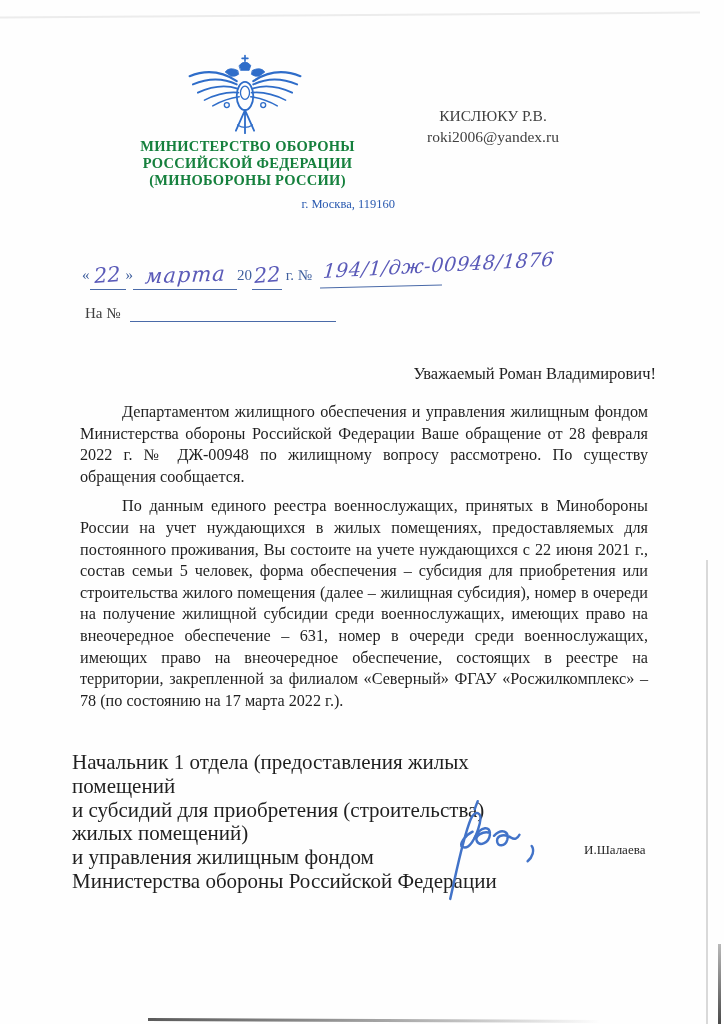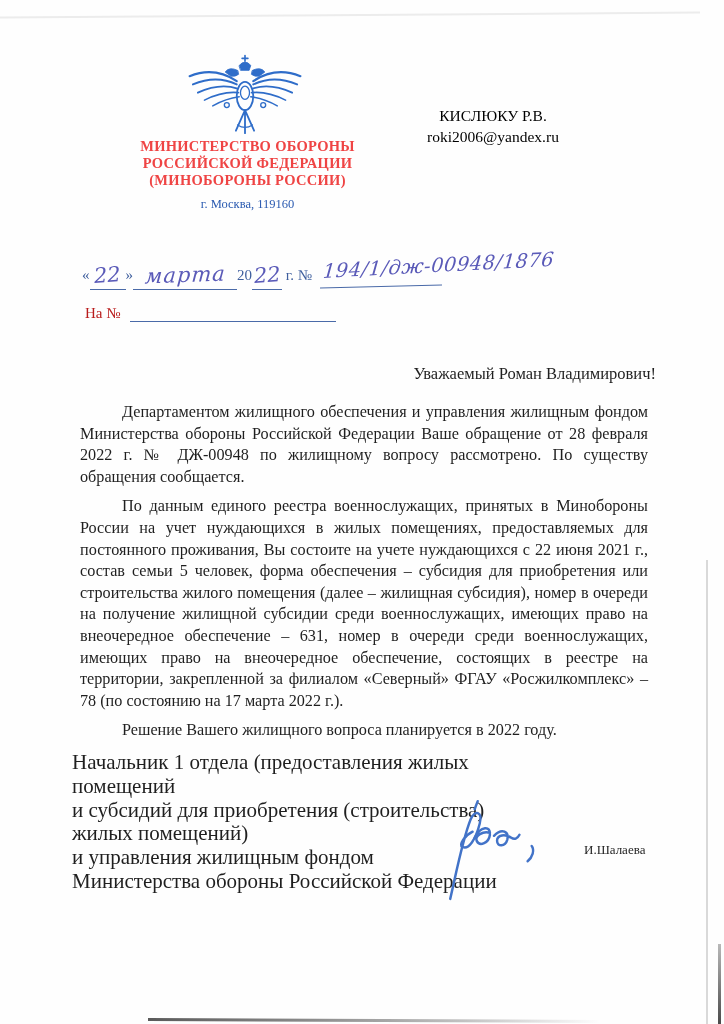--- a/index.html
+++ b/index.html
@@ -9,31 +9,31 @@
     margin:0 auto;
     background:#fefefe;
     overflow:hidden;
     font-family:"Liberation Serif", serif;
     color:#1f1f1f;
   }
   
   .emblem{position:absolute;left:183px;top:52px;width:124px;height:88px;}
   .ministry{
     position:absolute;left:100px;top:138px;width:295px;
-    text-align:center;color:#ef4444;font-weight:bold;
+    text-align:center;color:#15803d;font-weight:bold;
     font-size:14.5px;line-height:17px;letter-spacing:.3px;
   }
   .city{
     position:absolute;left:100px;top:197px;width:295px;
-    text-align:center;color:#2a5ab0;font-size:12.5px;
+    text-align:right;color:#2a5ab0;font-size:12.5px;
   }
   
   .recipient{
     position:absolute;left:388px;top:105px;width:210px;
-    text-align:center;font-size:15.5px;line-height:21px;color:#000000;
+    text-align:center;font-size:15.5px;line-height:21px;color:#404040;
   }
   
   .dateline{
     position:absolute;left:82px;top:248px;width:480px;height:42px;
     display:flex;align-items:flex-end;
     font-size:15px;color:#3f5f9e;
   }
   .dateline .printed{padding-bottom:6px;white-space:pre;}
   .slot{border-bottom:1.6px solid #4a6aa8;text-align:center;padding-bottom:2px;}
   .slot-day{width:36px;}
@@ -52,21 +52,21 @@
     position:relative;top:-3px;left:6px;
   }
   .num-wrap{position:relative;padding-bottom:4px;}
   .num-wrap::after{
     content:"";position:absolute;left:4px;bottom:3px;width:122px;
     border-bottom:1.6px solid #4a6aa8;transform:rotate(-1.5deg);
   }
   
   .refline{
     position:absolute;left:85px;top:303px;
-    font-size:15px;color:#b91c1c;display:flex;align-items:flex-end;
+    font-size:15px;color:#404040;display:flex;align-items:flex-end;
   }
   .ref-underline{
     display:inline-block;width:206px;margin-left:9px;
     border-bottom:1.6px solid #4a6aa8;height:18px;
   }
   
   .salutation{
     position:absolute;left:72px;top:364px;width:584px;
     text-align:right;font-size:16.5px;
   }
@@ -164,21 +164,20 @@
   <div class="refline">
     <span>На №</span>
     <span class="ref-underline"></span>
   </div>
 
   <div class="salutation">Уважаемый Роман Владимирович!</div>
 
   <div class="body-text">
     <p>Департаментом жилищного обеспечения и управления жилищным фондом Министерства обороны Российской Федерации Ваше обращение от 28 февраля 2022 г. № ДЖ-00948 по жилищному вопросу рассмотрено. По существу обращения сообщается.</p>
     <p>По данным единого реестра военнослужащих, принятых в Минобороны России на учет нуждающихся в жилых помещениях, предоставляемых для постоянного проживания, Вы состоите на учете нуждающихся с 22 июня 2021 г., состав семьи 5 человек, форма обеспечения – субсидия для приобретения или строительства жилого помещения (далее – жилищная субсидия), номер в очереди на получение жилищной субсидии среди военнослужащих, имеющих право на внеочередное обеспечение – 631, номер в очереди среди военнослужащих, имеющих право на внеочередное обеспечение, состоящих в реестре на территории, закрепленной за филиалом «Северный» ФГАУ «Росжилкомплекс» – 78 (по состоянию на 17 марта 2022 г.).</p>
-    <p>Решение Вашего жилищного вопроса планируется в 2022 году.</p>
   </div>
 
   <div class="sigblock">
     <div>Начальник 1 отдела (предоставления жилых помещений</div>
     <div>и субсидий для приобретения (строительства) жилых помещений)</div>
     <div>и управления жилищным фондом</div>
     <div>Министерства обороны Российской Федерации</div>
   </div>
 
   <div class="signature">

